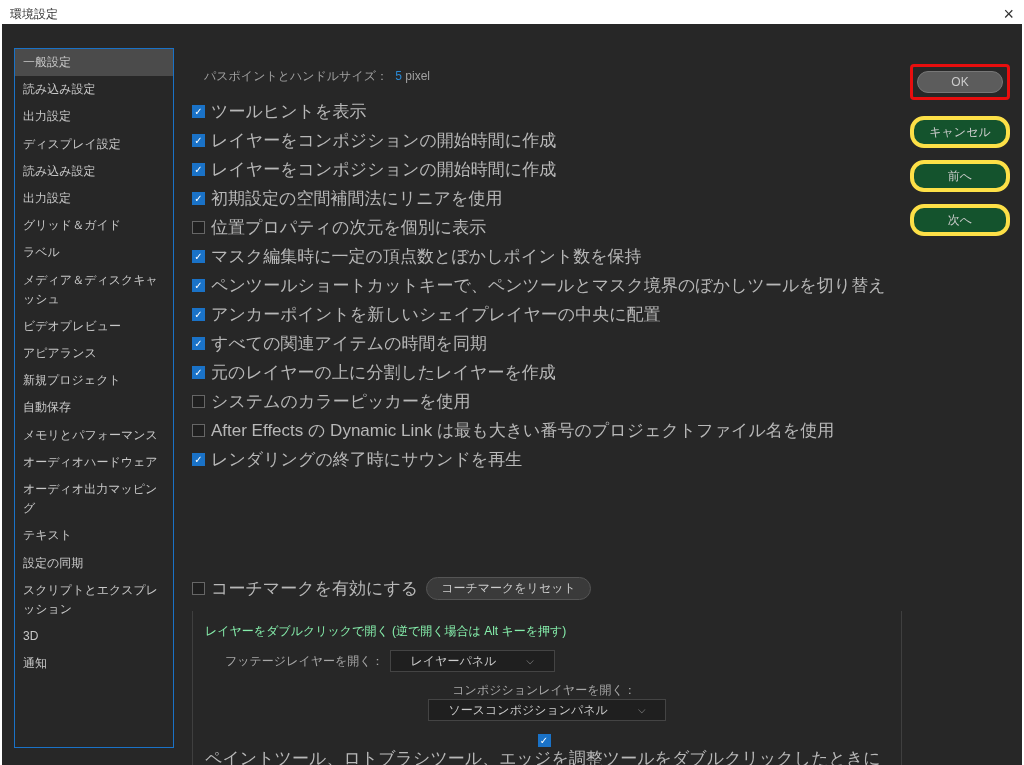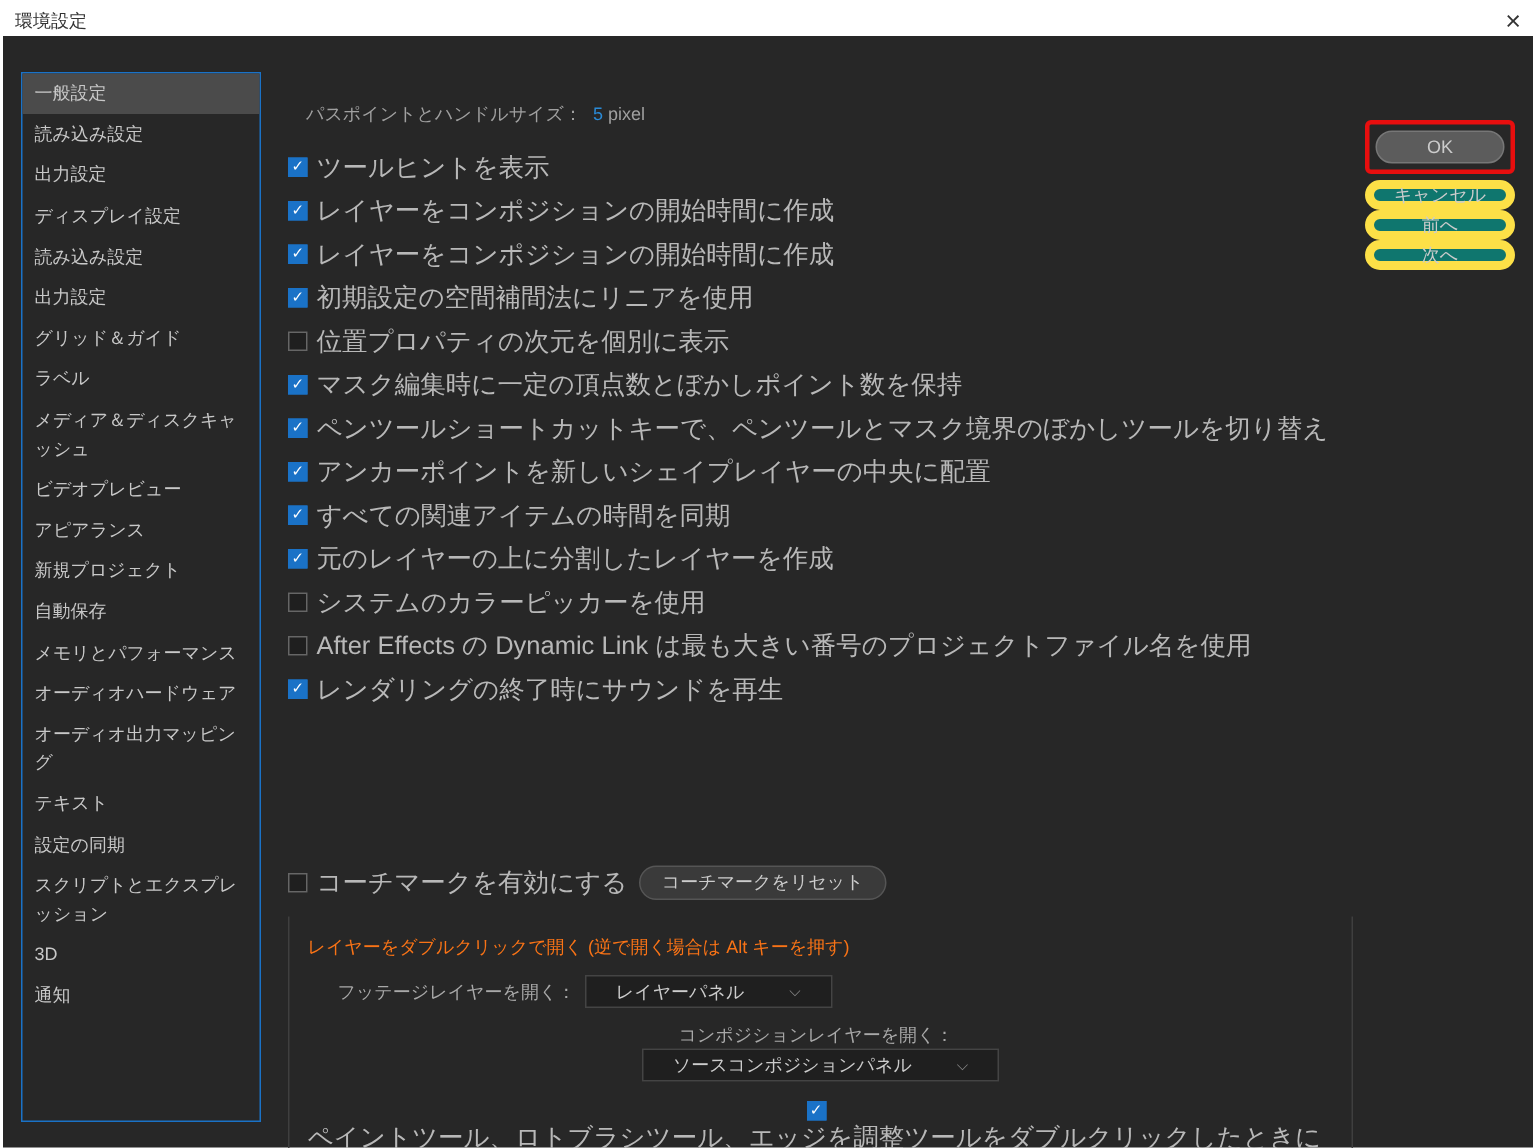--- a/index.html
+++ b/index.html
@@ -57,31 +57,32 @@
   .content {
     position: absolute;
     left: 190px;
     top: 24px;
     right: 120px;
     bottom: 0;
   }
   .buttons {
     position: absolute;
     right: 12px;
-    top: 56px;
+    top: 40px;
     width: 100px;
     display: flex;
     flex-direction: column;
+    gap: 12px;
   }
   .btn {
-    background: #0f766e;
-    border: 6px solid #fde047;
+    background: #14532d;
+    border: 4px solid #fde047;
     border-radius: 14px;
     color: #ccc;
-    height: 20px;
+    height: 32px;
     font-size: 12px;
     display: flex;
     align-items: center;
     justify-content: center;
     cursor: pointer;
   }
   .btn-ok {
     border: 3px solid #e80e0e;
     border-radius: 4px;
     padding: 4px;
@@ -151,21 +152,21 @@
     cursor: pointer;
   }
   .groupbox {
     border: 1px solid #3f3f3f;
     border-top: none;
     margin-top: 8px;
     padding: 12px 12px 16px 12px;
     position: relative;
   }
   .groupbox-title {
-    color: #f97316;
+    color: #86efac;
     margin-bottom: 10px;
     font-size: 12px;
   }
   .drop-row {
     display: flex;
     align-items: center;
     margin-bottom: 10px;
     margin-left: 20px;
   }
   .drop-label {

